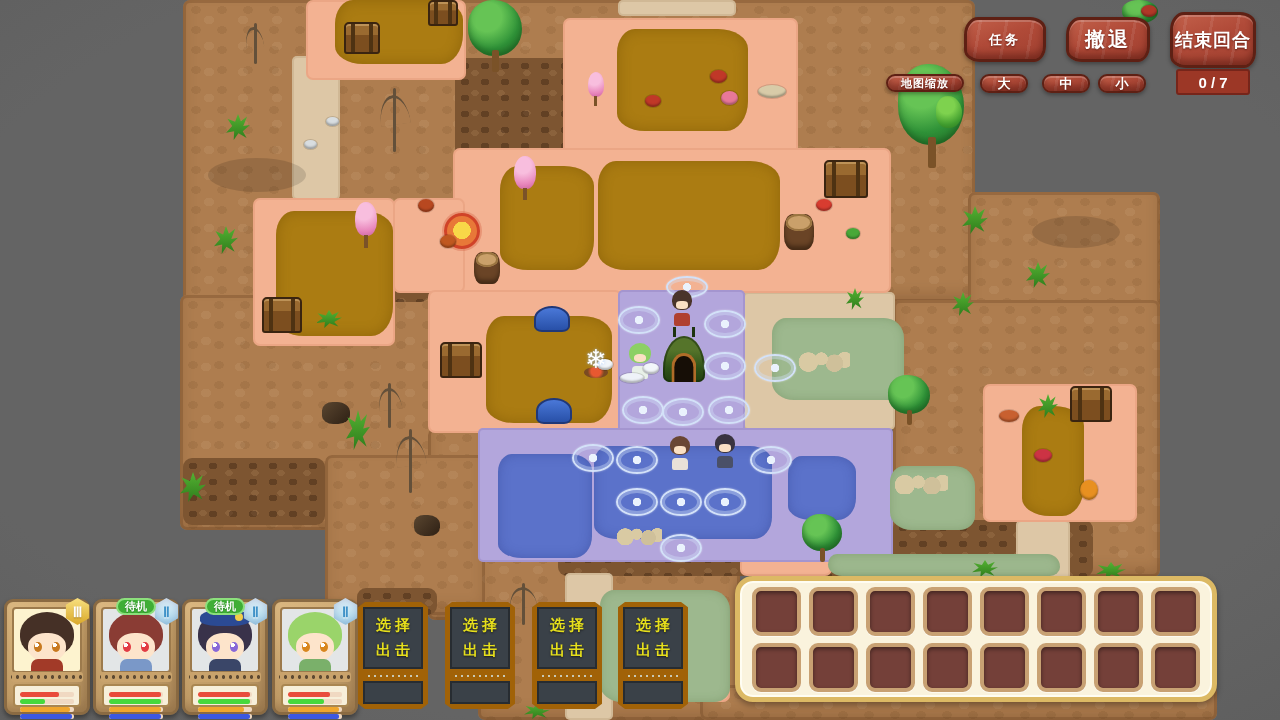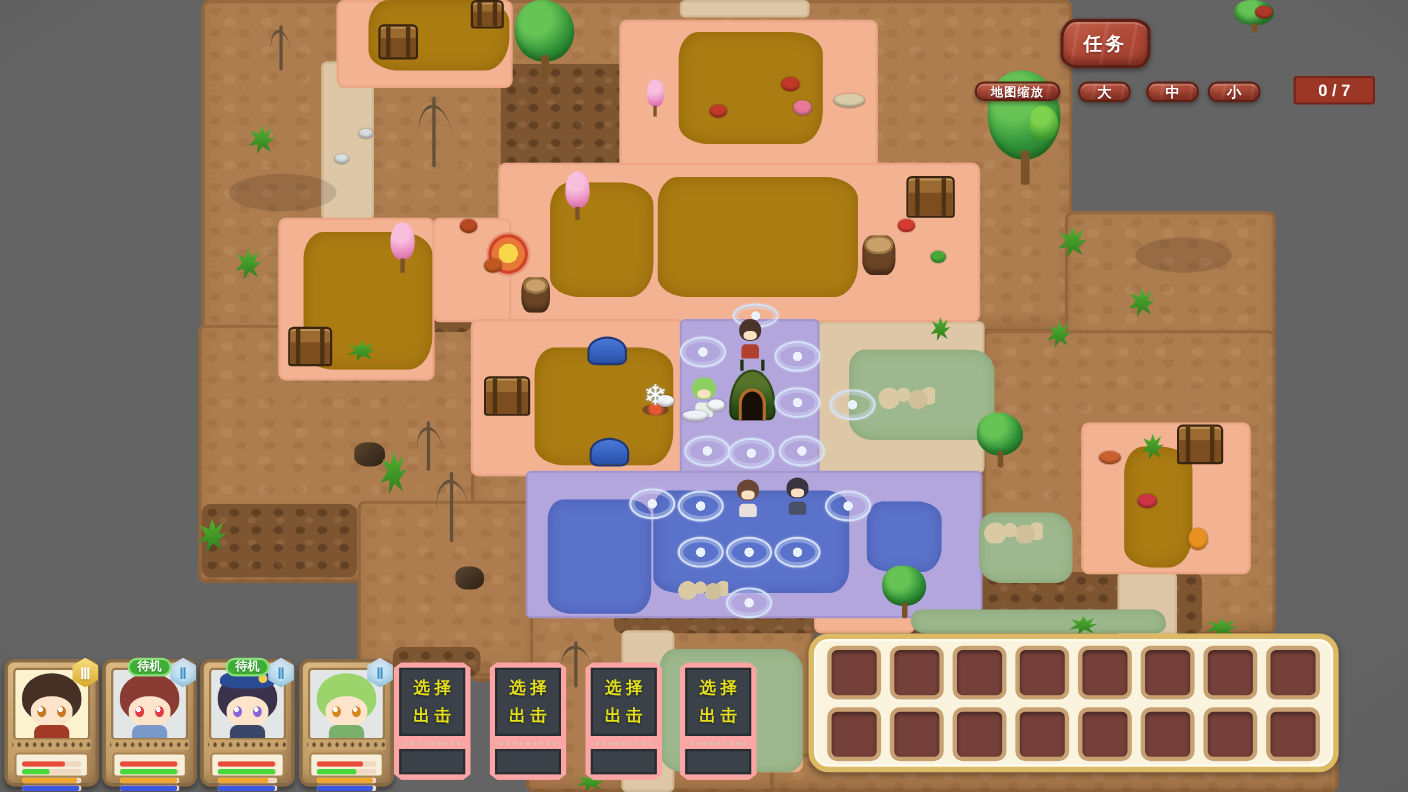--- a/index.html
+++ b/index.html
@@ -109,21 +109,21 @@
     background:linear-gradient(160deg,#c2604a 0%,#b04a38 45%,#a04030 100%);
     background-image:repeating-linear-gradient(100deg, transparent 0 12px, rgba(255,255,255,.08) 12px 15px, transparent 15px 26px),
       linear-gradient(160deg,#c2604a 0%,#b04a38 45%,#a04030 100%);
     border:3px solid #5e2014;border-radius:14px 16px 12px 16px/18px 12px 16px 12px;
     color:#fff;font-weight:bold;letter-spacing:3px;
     text-shadow:0 1px 2px rgba(60,10,5,.6);
     box-shadow:inset 0 2px 0 rgba(255,255,255,.2), inset 0 -5px 7px rgba(60,10,5,.4), 0 2px 4px rgba(0,0,0,.35);
     cursor:pointer;box-sizing:border-box;z-index:10;
   }
   #btn-tutorial{left:858px;top:16px;width:86px;height:46px;font-size:20px;}
-  #btn-tasks{left:964px;top:17px;width:82px;height:45px;font-size:17px;text-align:right;}
+  #btn-tasks{left:964px;top:17px;width:82px;height:45px;font-size:13px;text-align:right;}
   #btn-retreat{left:1066px;top:17px;width:84px;height:45px;font-size:20px;}
   #btn-endturn{left:1170px;top:12px;width:86px;height:56px;font-size:18px;letter-spacing:1px;}
   #turn-counter{position:absolute;left:1176px;top:69px;width:70px;height:22px;z-index:10;
     background:#9c3726;border:2px solid #76251a;border-radius:3px;color:#fff;
     display:flex;align-items:center;justify-content:center;font-size:15px;font-weight:bold;}
   #zoom-label{left:886px;top:74px;width:78px;height:18px;font-size:11px;letter-spacing:1px;border-width:2px;border-radius:9px;}
   .zoom-opt{height:19px;width:48px;font-size:13px;letter-spacing:0;border-width:2px;border-radius:9px;}
   #zoom-big{left:980px;top:74px;} #zoom-mid{left:1042px;top:74px;} #zoom-small{left:1098px;top:74px;}
   
   #party{position:absolute;inset:0;z-index:10;pointer-events:none;}
@@ -159,21 +159,21 @@
     display:flex;align-items:center;justify-content:center;font-size:14px;font-weight:bold;
     clip-path:polygon(50% 0,93% 25%,93% 75%,50% 100%,7% 75%,7% 25%);}
   .badge.gold{background:linear-gradient(#f8e080,#d9a829);color:#fff;text-shadow:0 1px 1px #a87c10;}
   .badge.blue{background:linear-gradient(#e8f6fc,#aadcf0);color:#3f92c8;text-shadow:0 1px 1px #fff;}
   .standby{position:absolute;top:-4px;left:50%;transform:translateX(-50%);z-index:6;
     background:#3fae36;border:2px solid #8ce07c;border-radius:9px;color:#fff;
     font-size:11px;font-weight:bold;line-height:13px;padding:0 7px;white-space:nowrap;
     text-shadow:0 1px 1px rgba(0,80,0,.5);}
   
   .sortie{position:absolute;top:602px;width:70px;height:107px;z-index:10;cursor:pointer;
-    background:#fca5a5;clip-path:polygon(10% 0,90% 0,100% 5%,100% 95%,90% 100%,10% 100%,0 95%,0 5%);}
+    background:#a16207;clip-path:polygon(10% 0,90% 0,100% 5%,100% 95%,90% 100%,10% 100%,0 95%,0 5%);}
   .s-top{position:absolute;left:5px;right:5px;top:5px;height:62px;background:#3a4148;
     box-shadow:inset 0 0 0 2px #272c31;display:flex;flex-direction:column;align-items:center;
     justify-content:center;gap:6px;}
   .s-top span{color:#e6df1c;font-size:15px;font-weight:bold;letter-spacing:4px;margin-left:4px;
     text-shadow:0 1px 2px rgba(0,0,0,.6);}
   .s-div{position:absolute;left:7px;right:7px;top:71px;height:6px;
     background-image:radial-gradient(#c9c9b4 1.1px, transparent 1.5px);background-size:6px 6px;
     background-position:center;}
   .s-bot{position:absolute;left:5px;right:5px;top:79px;bottom:5px;background:#3a4148;
     box-shadow:inset 0 0 0 2px #272c31;}
@@ -333,20 +333,22 @@
       <div class="o item" style="left: 1034px; top: 449px; width: 18px; height: 13px; --c: #cc3344;"></div>
       <div class="o item" style="left: 1080px; top: 480px; width: 18px; height: 20px; --c: #e89020;"></div>
       <div class="o item" style="left: 846px; top: 228px; width: 14px; height: 11px; --c: #48a838;"></div>
       <div class="o item" style="left: 999px; top: 410px; width: 20px; height: 12px; --c: #c86030;"></div>
       <div class="o item" style="left: 597px; top: 359px; width: 16px; height: 11px; --c: #f2f6fa;"></div>
       <div class="o item" style="left: 643px; top: 363px; width: 16px; height: 11px; --c: #f2f6fa;"></div>
       <div class="o item" style="left: 620px; top: 373px; width: 24px; height: 10px; --c: #eef2f8;"></div>
     </div>
 
   <div class="wbtn" id="btn-tasks">任务</div>
+  <div class="wbtn" id="btn-retreat">撤退</div>
+  <div class="wbtn" id="btn-endturn">结束回合</div>
   <div id="turn-counter">0 / 7</div>
   <div class="wbtn" id="zoom-label">地图缩放</div>
   <div class="wbtn zoom-opt" id="zoom-big">大</div>
   <div class="wbtn zoom-opt" id="zoom-mid">中</div>
   <div class="wbtn zoom-opt" id="zoom-small">小</div>
 
   <div id="party">
       <div class="card" style="left: 4px; --bg: #fdf3cf;">
         <div class="portrait">
           <div class="chibi" style="--hair: #453026; --eye: #c8791f; --outfit: #a23a28;">

